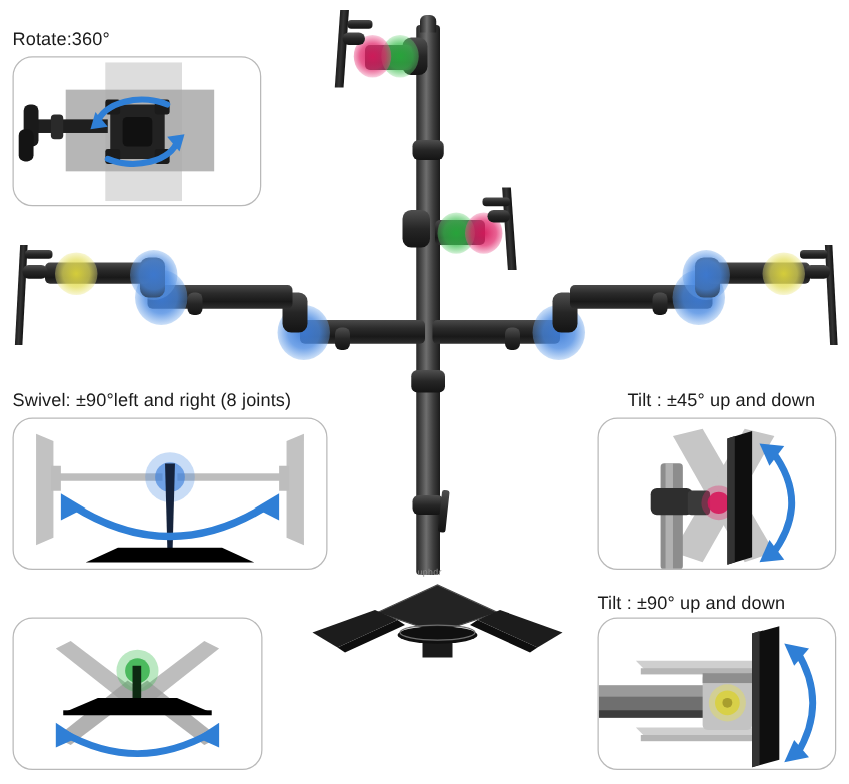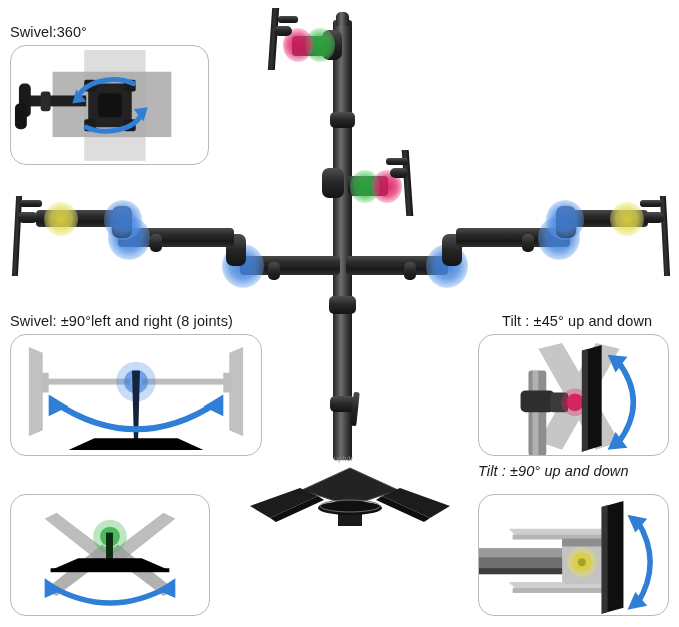--- a/index.html
+++ b/index.html
@@ -170,21 +170,21 @@
       <polygon points="10,66 60,48 78,56 30,78" fill="#1c1c1c"></polygon>
       <polygon points="210,66 160,48 142,56 190,78" fill="#1c1c1c"></polygon>
       <polygon points="98,66 122,66 122,86 98,86" fill="#1a1a1a"></polygon>
       <ellipse cx="110" cy="68" rx="32" ry="7" fill="#101010"></ellipse>
       <ellipse cx="110" cy="66" rx="30" ry="6" fill="none" stroke="#6e6e6e" stroke-width="1"></ellipse>
       <polygon points="30,78 78,56 84,60 36,82" fill="#0e0e0e"></polygon>
       <polygon points="190,78 142,56 136,60 184,82" fill="#0e0e0e"></polygon>
     </svg>
   </div>
 
-  <div class="callout-label" style="left:10px; top:24px;">Swivel:360°</div>
+  <div class="callout-label" style="left:10px; top:24px;">Rotate:360°</div>
   <div class="panel" style="left:10px; top:45px; width:199px; height:120px;">
     <svg class="panel-inner" viewBox="0 0 199 120">
 
       <rect x="74" y="4" width="62" height="112" fill="#d2d2d2" opacity="0.75"></rect>
       <rect x="42" y="26" width="120" height="66" fill="#a9a9a9" opacity="0.85"></rect>
 
       <rect x="18" y="50" width="58" height="11" fill="#1f1f1f"></rect>
       <rect x="8" y="38" width="12" height="34" rx="5" fill="#1a1a1a"></rect>
       <rect x="4" y="58" width="12" height="26" rx="5" fill="#141414"></rect>
       <rect x="30" y="46" width="10" height="20" rx="3" fill="#2a2a2a"></rect>
@@ -272,21 +272,21 @@
 
       <polygon points="104,16 124,10 124,112 104,118" fill="#0f0f0f"></polygon>
       <polygon points="104,16 110,14 110,116 104,118" fill="#333"></polygon>
 
       <path d="M140 26 Q172 68 140 110" fill="none" stroke="#2f7fd6" stroke-width="5.5" stroke-linecap="round"></path>
       <polygon points="130,20 150,22 138,38" fill="#2f7fd6"></polygon>
       <polygon points="130,116 150,114 138,98" fill="#2f7fd6"></polygon>
     </svg>
   </div>
 
-  <div class="callout-label" style="left:478px; top:463px;font-style:italic;">Tilt : ±90° up and down</div>
+  <div class="callout-label" style="left:478px; top:475px;">Tilt : ±90° up and down</div>
   <div class="panel" style="left:478px; top:494px; width:191px; height:122px;">
     <svg class="panel-inner" viewBox="0 0 191 122">
 
       <polygon points="30,34 126,34 136,44 40,44" fill="#cfcfcf"></polygon>
       <polygon points="30,88 126,88 136,98 40,98" fill="#cfcfcf"></polygon>
       <rect x="34" y="40" width="98" height="5" fill="#b5b5b5"></rect>
       <rect x="34" y="94" width="98" height="5" fill="#b5b5b5"></rect>
 
       <rect x="0" y="54" width="86" height="26" fill="#6f6f6f"></rect>
       <rect x="0" y="54" width="86" height="9" fill="#9a9a9a"></rect>

